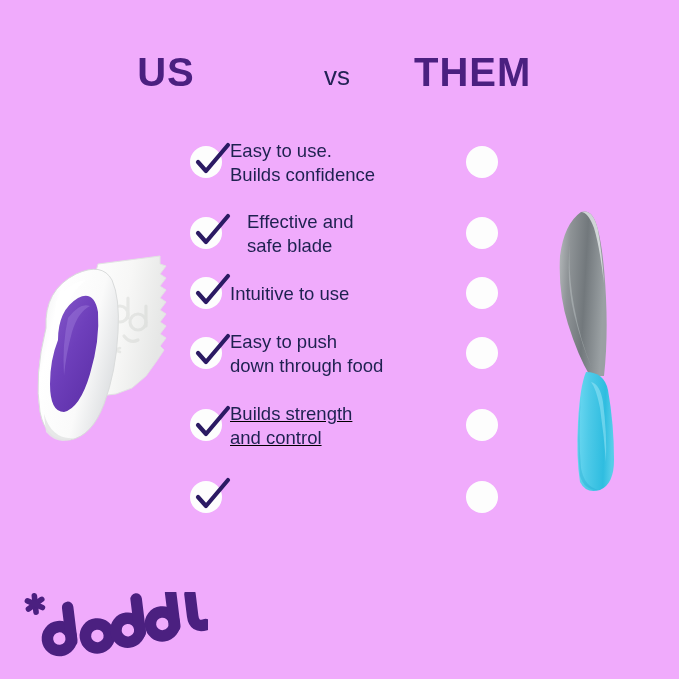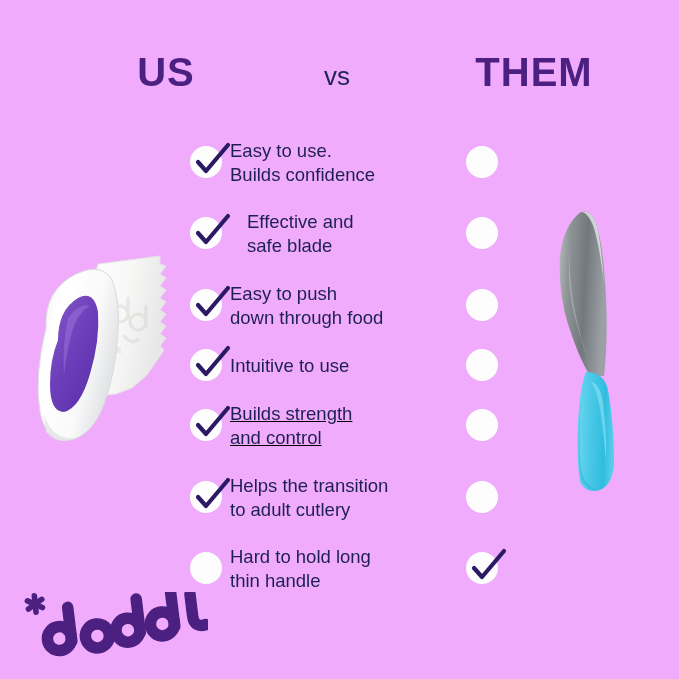--- a/index.html
+++ b/index.html
@@ -47,24 +47,24 @@
     top: 8px;
     width: 120px;
     text-align: center;
     font-size: 26px;
     font-weight: normal;
     color: #232355;
     line-height: 40px;
   }
   .hdr-them {
     position: absolute;
-    left: 424px;
+    left: 414px;
     top: 0;
     width: 220px;
-    text-align: center;
+    text-align: left;
     font-size: 40px;
     font-weight: bold;
     letter-spacing: 1px;
     color: #4b2080;
     line-height: 48px;
   }
 
   
   .rows {
     position: absolute;
@@ -228,49 +228,49 @@
         </svg>
       </span>
       <span class="row-label">Effective and
 safe blade</span>
       <span class="mark empty">
         <span class="disc"></span>
 
       </span>
     </div>
 
+    <div class="row" style="height:48px;">
+      <span class="mark">
+        <span class="disc"></span>
+        <svg class="tick" viewBox="0 0 40 40">
+          <path d="M6 20 L14 29 L36 3" fill="none" stroke="#2b1a63" stroke-width="4.2" stroke-linecap="round" stroke-linejoin="round"></path>
+        </svg>
+      </span>
+      <span class="row-label">Intuitive to use</span>
+      <span class="mark empty">
+        <span class="disc"></span>
+
+      </span>
+    </div>
+
     <div class="row" style="height:72px;">
       <span class="mark">
         <span class="disc"></span>
         <svg class="tick" viewBox="0 0 40 40">
           <path d="M6 20 L14 29 L36 3" fill="none" stroke="#2b1a63" stroke-width="4.2" stroke-linecap="round" stroke-linejoin="round"></path>
         </svg>
       </span>
       <span class="row-label">Easy to push
 down through food</span>
       <span class="mark empty">
         <span class="disc"></span>
 
       </span>
     </div>
 
-    <div class="row" style="height:48px;">
-      <span class="mark">
-        <span class="disc"></span>
-        <svg class="tick" viewBox="0 0 40 40">
-          <path d="M6 20 L14 29 L36 3" fill="none" stroke="#2b1a63" stroke-width="4.2" stroke-linecap="round" stroke-linejoin="round"></path>
-        </svg>
-      </span>
-      <span class="row-label">Intuitive to use</span>
-      <span class="mark empty">
-        <span class="disc"></span>
-
-      </span>
-    </div>
-
     <div class="row" style="height:72px;text-decoration:underline;">
       <span class="mark">
         <span class="disc"></span>
         <svg class="tick" viewBox="0 0 40 40">
           <path d="M6 20 L14 29 L36 3" fill="none" stroke="#2b1a63" stroke-width="4.2" stroke-linecap="round" stroke-linejoin="round"></path>
         </svg>
       </span>
       <span class="row-label">Builds strength
 and control</span>
       <span class="mark empty">
@@ -279,42 +279,26 @@
       </span>
     </div>
 
     <div class="row" style="height:72px;">
       <span class="mark">
         <span class="disc"></span>
         <svg class="tick" viewBox="0 0 40 40">
           <path d="M6 20 L14 29 L36 3" fill="none" stroke="#2b1a63" stroke-width="4.2" stroke-linecap="round" stroke-linejoin="round"></path>
         </svg>
       </span>
-      <span class="row-label">Helps the transition
-to adult cutlery</span>
-      <span class="mark empty">
-        <span class="disc"></span>
-
-      </span>
-    </div>
-
-    <div class="row" style="height:70px;">
-      <span class="mark empty">
-        <span class="disc"></span>
-
-      </span>
-      <span class="row-label">Hard to hold long
-thin handle</span>
-      <span class="mark">
-        <span class="disc"></span>
-        <svg class="tick" viewBox="0 0 40 40">
-          <path d="M6 20 L14 29 L36 3" fill="none" stroke="#2b1a63" stroke-width="4.2" stroke-linecap="round" stroke-linejoin="round"></path>
-        </svg>
-      </span>
-    </div>
+      <span class="mark empty">
+        <span class="disc"></span>
+
+      </span>
+    </div>
+
 
   </div>
 
   <div class="conv-knife">
     <svg viewBox="0 0 110 300" width="110" height="300">
       <defs>
         <linearGradient id="steelG" x1="0" y1="0" x2="1" y2="0.2">
           <stop offset="0%" stop-color="#b8bcbe"></stop>
           <stop offset="25%" stop-color="#8e9396"></stop>
           <stop offset="60%" stop-color="#72787c"></stop>

